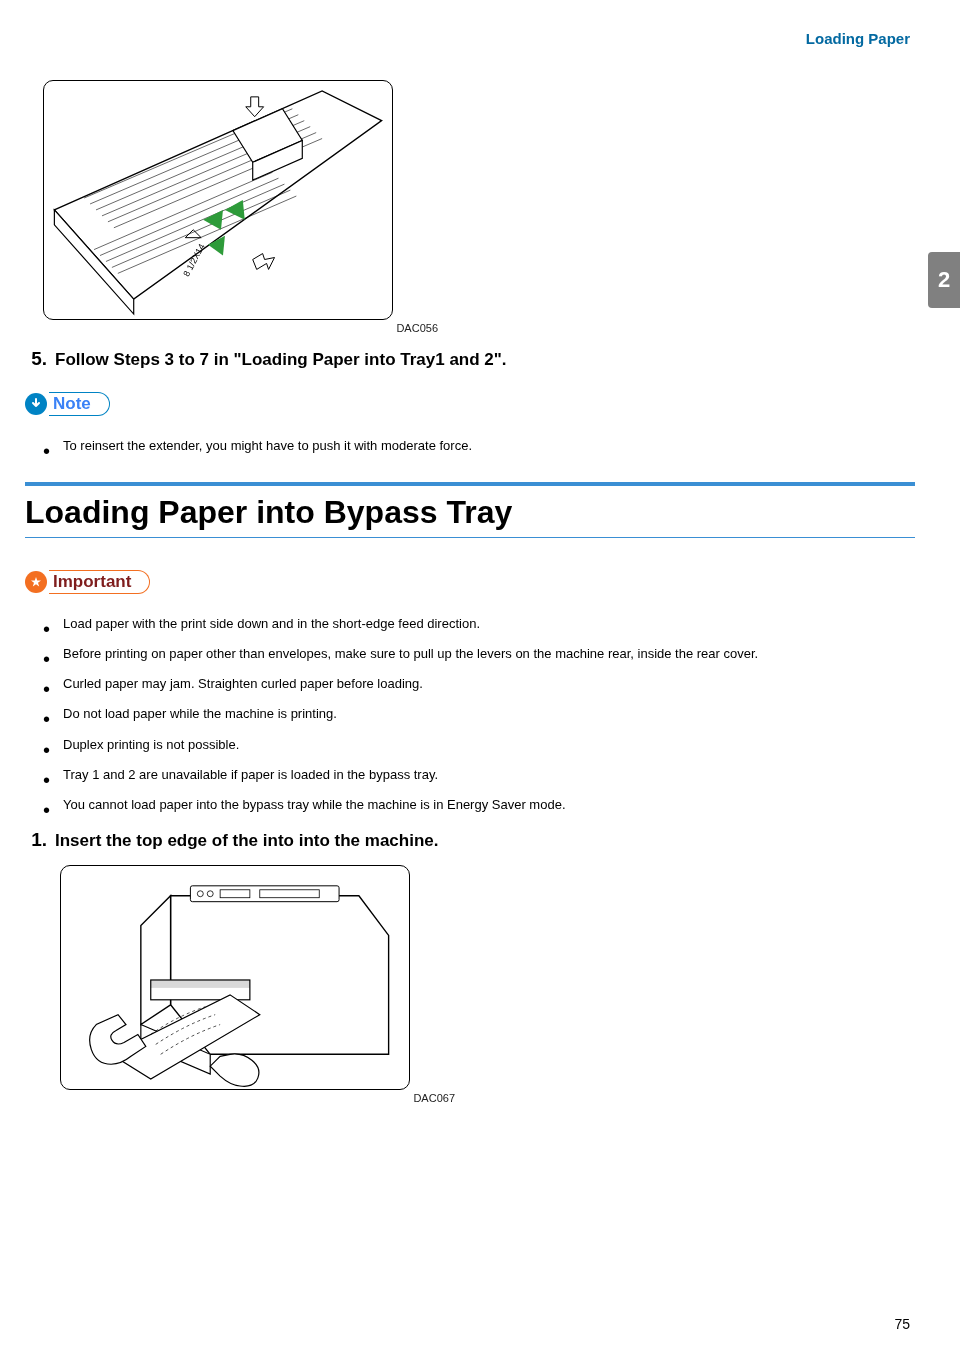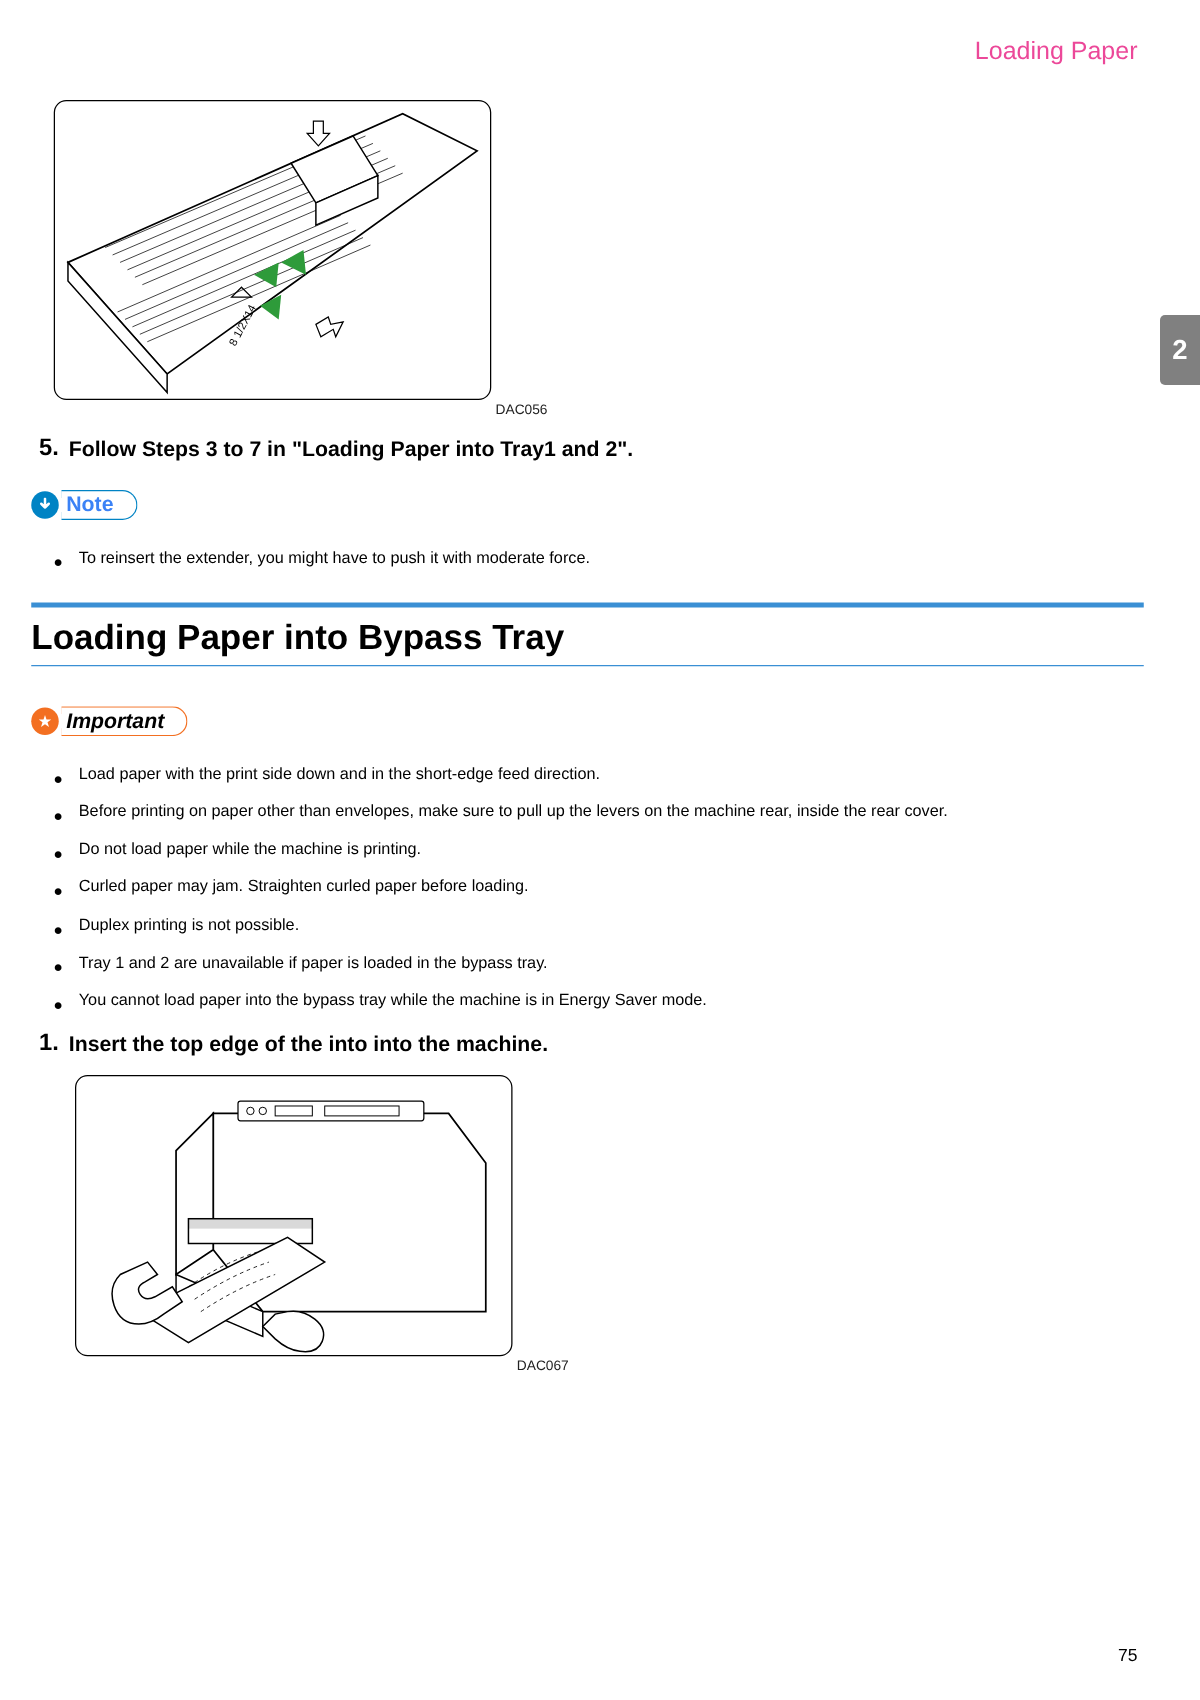--- a/index.html
+++ b/index.html
@@ -10,22 +10,23 @@
     background: #ffffff;
     font-family: "Helvetica Neue", Arial, sans-serif;
     color: #000;
     position: relative;
     font-size: 18px;
   }
   .header-text {
     position: absolute;
     top: 30px;
     right: 50px;
-    font-size: 20px;
-    color: #ec4899;
+    font-size: 15px;
+    color: #0369a1;
+    font-weight: bold;
   }
   .chapter-tab {
     position: absolute;
     top: 252px;
     right: 0;
     width: 32px;
     height: 56px;
     background: #808080;
     color: #fff;
     font-weight: bold;
@@ -110,21 +111,21 @@
     font-size: 17px;
     padding: 1px 18px 1px 4px;
     border: 1.5px solid;
     border-left: none;
     border-top-right-radius: 12px;
     border-bottom-right-radius: 12px;
     height: 24px;
     line-height: 20px;
   }
   .callout.note .callout-label { border-color: #0083c4; color: #3b82f6; }
-  .callout.important .callout-label { border-color: #f36f21; color: #000000; font-style: italic; }
+  .callout.important .callout-label { border-color: #f36f21; color: #7f1d1d; }
 
   ul.bullets {
     list-style: none;
     padding: 0 0 0 18px;
     margin: 8px 0 14px 0;
   }
   ul.bullets li {
     position: relative;
     padding-left: 20px;
     font-size: 13px;
@@ -142,21 +143,21 @@
   .section-heading-wrap {
     margin-top: 26px;
     margin-bottom: 24px;
   }
   .section-rule-top {
     height: 4px;
     background: #3a8fd4;
     width: 100%;
   }
   .section-heading {
-    font-size: 28px;
+    font-size: 32px;
     font-weight: bold;
     padding: 8px 0 6px 0;
     border-bottom: 1.5px solid #3a8fd4;
   }
 
   .page-number {
     position: absolute;
     bottom: 28px;
     right: 50px;
     font-size: 14px;
@@ -254,22 +255,22 @@
       <svg width="12" height="12" viewBox="0 0 12 12">
           <path d="M6 1 L7.2 4.5 L11 4.5 L8 6.8 L9.2 10.5 L6 8.3 L2.8 10.5 L4 6.8 L1 4.5 L4.8 4.5 Z" fill="#fff"></path>
         </svg>
     </span>
     <span class="callout-label">Important</span>
   </div>
 
   <ul class="bullets">
     <li>Load paper with the print side down and in the short-edge feed direction.</li>
     <li>Before printing on paper other than envelopes, make sure to pull up the levers on the machine rear, inside the rear cover.</li>
+    <li>Curled paper may jam. Straighten curled paper before loading.</li>
     <li>Do not load paper while the machine is printing.</li>
-    <li>Curled paper may jam. Straighten curled paper before loading.</li>
     <li>Duplex printing is not possible.</li>
     <li>Tray 1 and 2 are unavailable if paper is loaded in the bypass tray.</li>
     <li>You cannot load paper into the bypass tray while the machine is in Energy Saver mode.</li>
   </ul>
 
   
   <div class="step-row">
     <div class="step-num">1.</div>
     <div class="step-text">Insert the top edge of the into into the machine.</div>
   </div>

